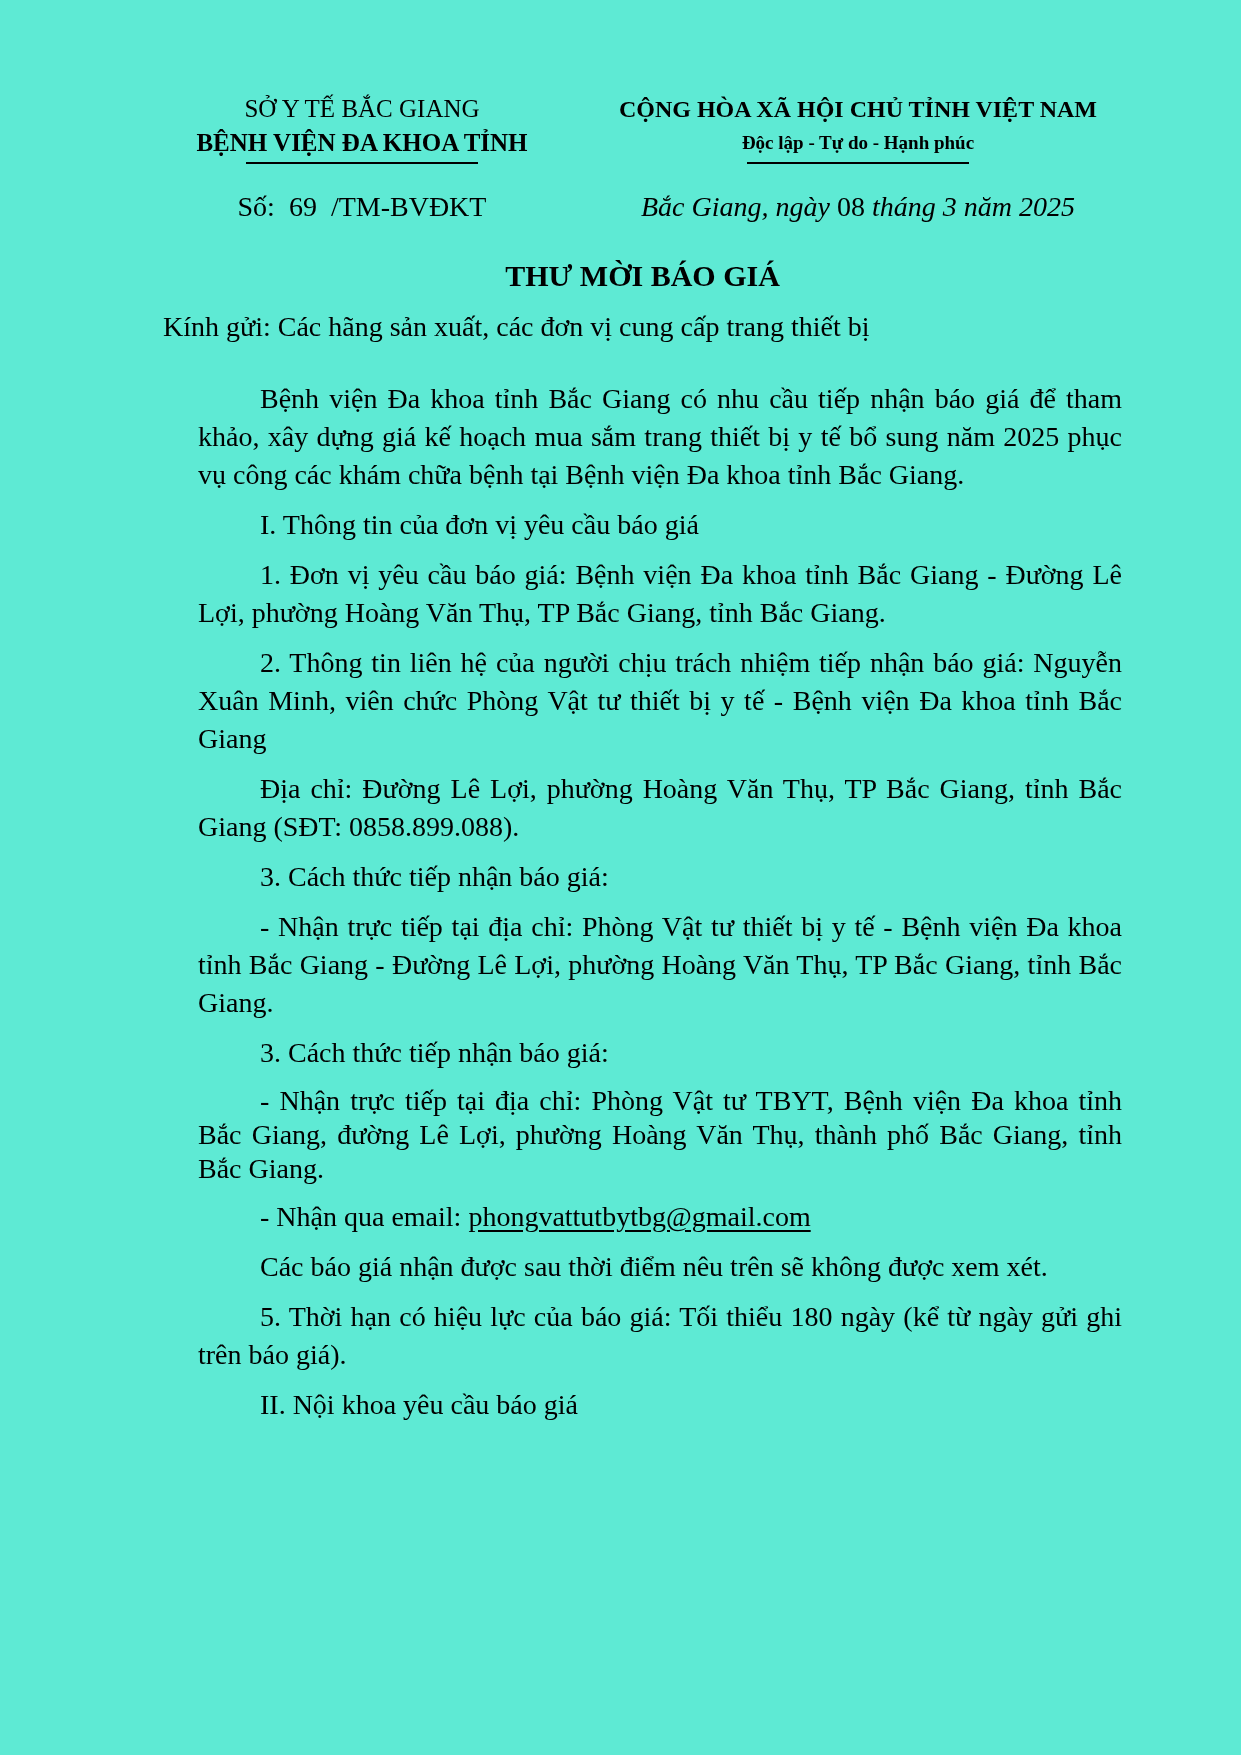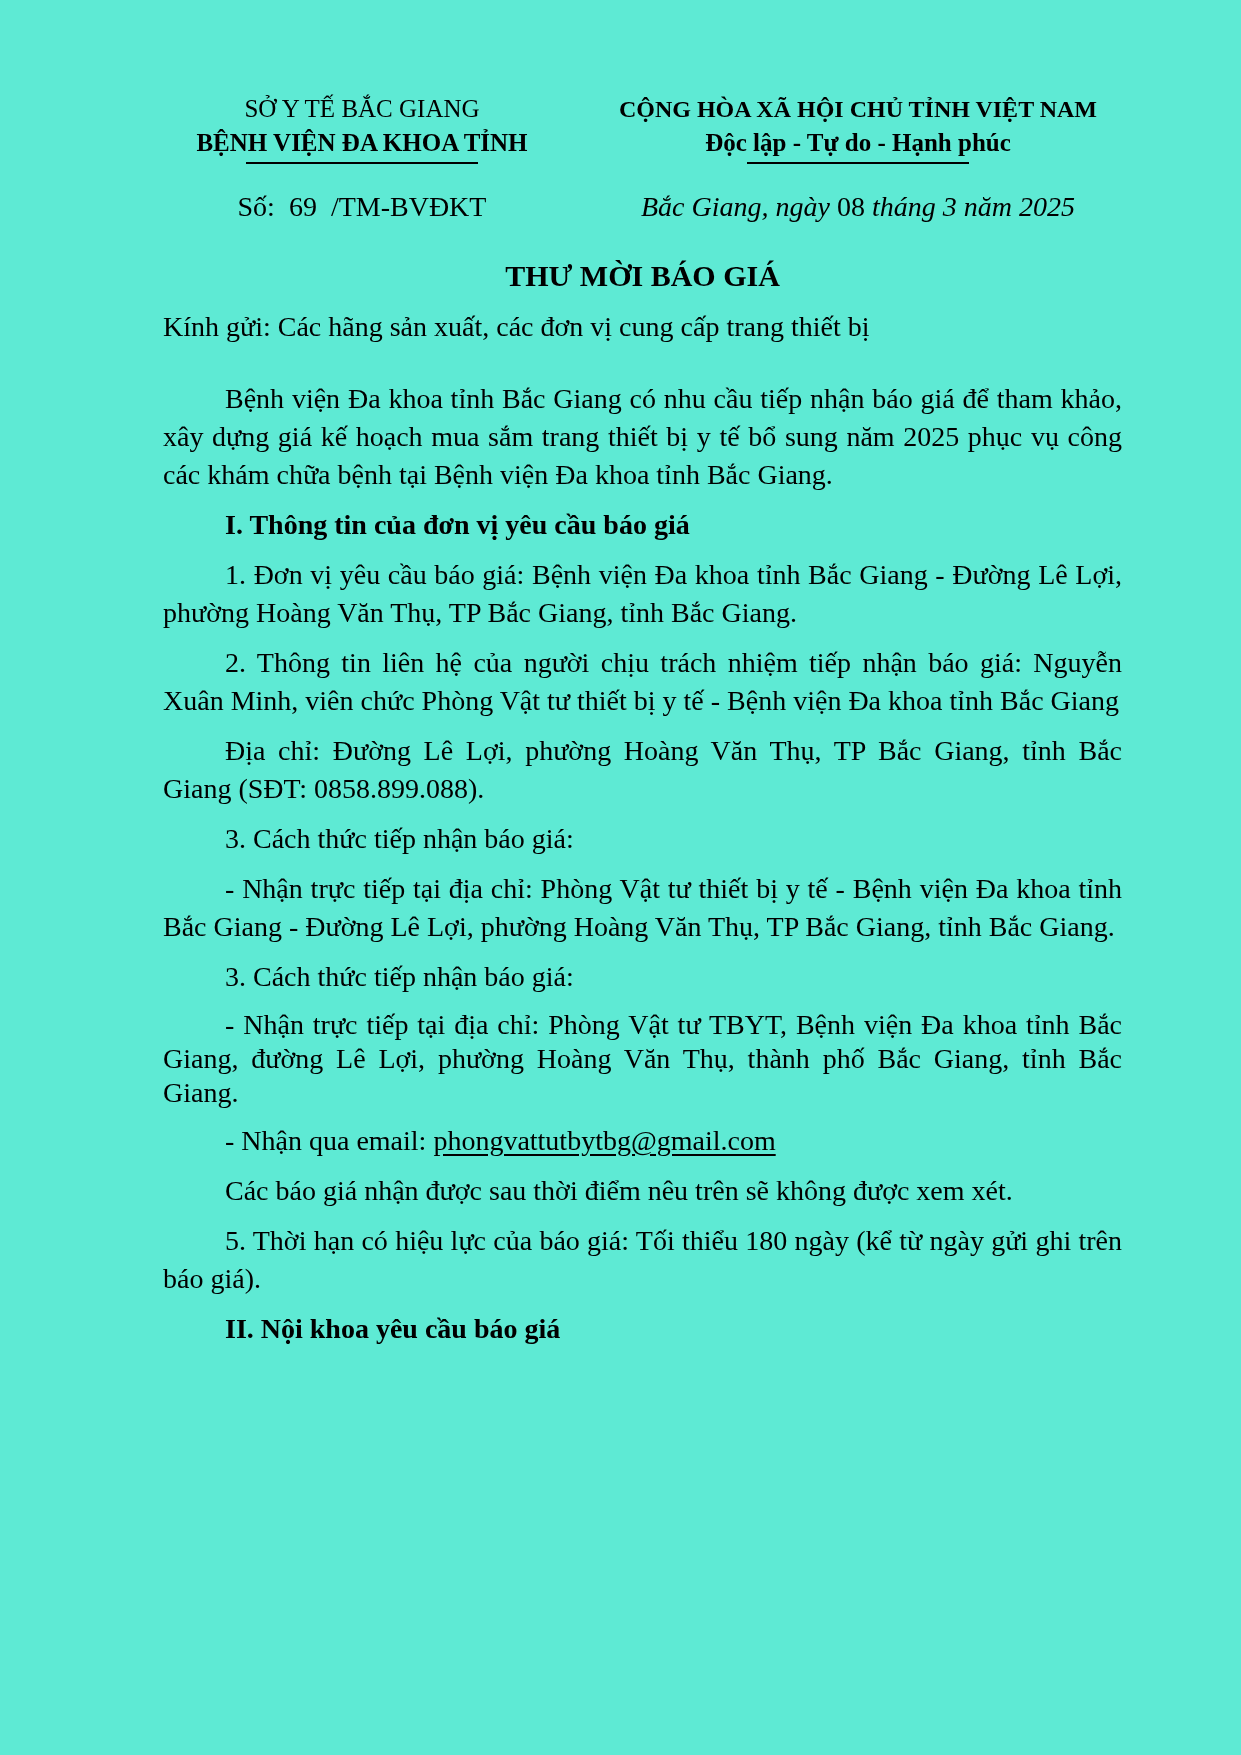--- a/index.html
+++ b/index.html
@@ -23,21 +23,21 @@
     display: flex;
     justify-content: space-between;
     align-items: flex-start;
   }
   .header-col { text-align: center; }
   .header-left  { flex: 0 0 398px; }
   .header-right { flex: 0 0 528px; }
   .hl1 { font-size: 25px; line-height: 34px; white-space: nowrap; }
   .hl2 { font-size: 25px; line-height: 34px; font-weight: bold; white-space: nowrap; }
   .hr1 { font-size: 24px; line-height: 34px; font-weight: bold; white-space: nowrap; }
-  .hr2 { font-size: 25px; line-height: 34px; font-weight: bold; white-space: nowrap; }
+  .hr2 { font-size: 19px; line-height: 34px; font-weight: bold; white-space: nowrap; }
   .rule {
     height: 0;
     border-top: 2px solid #000;
     margin: 2px auto 0 auto;
   }
   .rule-left  { width: 232px; }
   .rule-right { width: 222px; }
   .ref-row { margin-top: 24px; }
   .ref-number {
     font-size: 28px;
@@ -59,30 +59,30 @@
     font-size: 30px;
     line-height: 40px;
     font-weight: bold;
   }
   .salutation {
     margin-top: 12px;
     font-size: 28px;
     line-height: 38px;
   }
   
-  .doc-body { margin-top: 34px; }
+  .doc-body { margin-top: 34px; margin-left: 35px; }
   .doc-body p {
     margin: 12px 0;
     font-size: 28px;
     line-height: 38px;
     text-align: justify;
     text-indent: 62px;
   }
   .doc-body p.heading {
-    font-weight: bold;
+    font-weight: normal;
     text-align: left;
   }
   .doc-body p.tight { line-height: 34px; }
   .email-link {
     text-decoration: underline;
     text-underline-offset: 4px;
     color: #000000;
     cursor: pointer;
   }
 </style>

